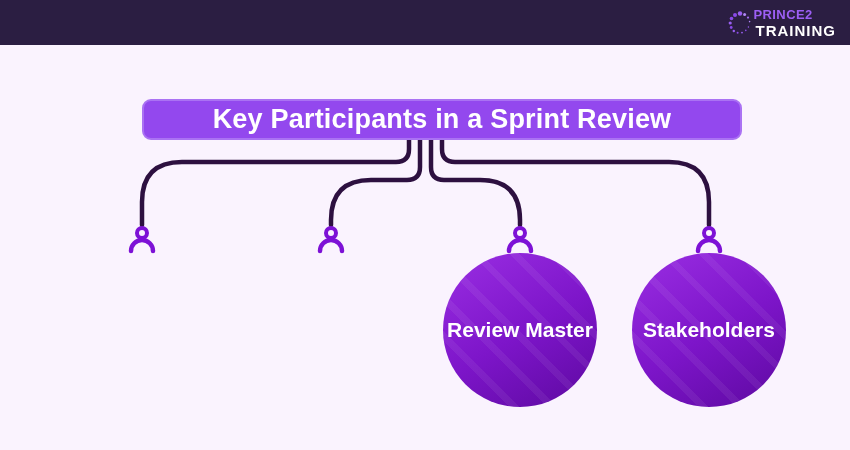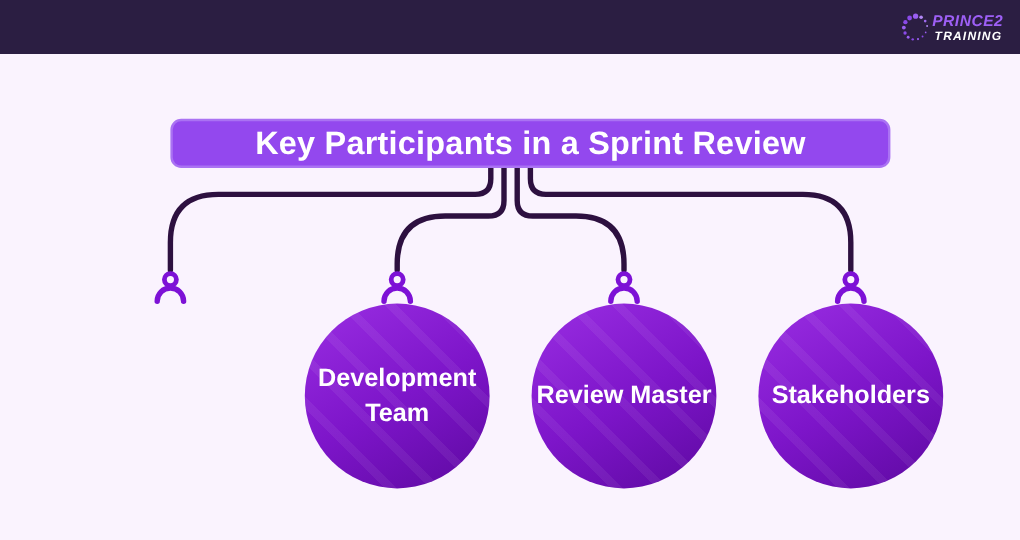--- a/index.html
+++ b/index.html
@@ -8,26 +8,26 @@
     background:#faf3fe;
     font-family:"Liberation Sans", sans-serif;
   }
   
   .topbar{
     position:absolute;top:0;left:0;width:850px;height:45px;
     background:#2b1e42;
   }
   .logo{
     position:absolute;top:7px;right:14px;height:32px;
-    display:flex;align-items:center;gap:1px;cursor:pointer;font-style:italic;
+    display:flex;align-items:center;gap:1px;cursor:pointer;
   }
   .logo-dots{width:26px;height:26px;flex:0 0 auto;}
   .logo-text{display:flex;flex-direction:column;align-items:flex-start;line-height:1;}
   .logo-brand{font-size:13px;font-weight:bold;color:#9d5ff5;letter-spacing:.4px;}
-  .logo-sub{font-size:10px;font-weight:bold;color:#ffffff;letter-spacing:1px;margin-top:2px;padding-left:2px;}
+  .logo-sub{font-size:15px;font-weight:bold;color:#ffffff;letter-spacing:1px;margin-top:2px;padding-left:2px;}
   
   .banner{
     position:absolute;left:142px;top:99px;width:600px;height:41px;
     box-sizing:border-box;
     background:#9348ee;border:2px solid #aa72f3;border-radius:9px;
     display:flex;align-items:center;justify-content:center;
     color:#ffffff;font-size:27px;font-weight:bold;letter-spacing:.2px;
     z-index:3;
   }
   
@@ -102,24 +102,20 @@
         <circle cx="520" cy="233" r="5" stroke-width="4"></circle>
         <path d="M 509 251 A 11 11 0 0 1 531 251" stroke-width="4.5"></path>
       </g>
       <g>
         <circle cx="709" cy="233" r="5" stroke-width="4"></circle>
         <path d="M 698 251 A 11 11 0 0 1 720 251" stroke-width="4.5"></path>
       </g>
     </g>
   </svg>
 
-  <div class="node node-2">
-    <span class="node-label">Development
-Team</span>
-  </div>
   <div class="node node-3">
     <span class="node-label">Review Master</span>
   </div>
   <div class="node node-4">
     <span class="node-label">Stakeholders</span>
   </div>
 
 </div>
 
 </body></html>

